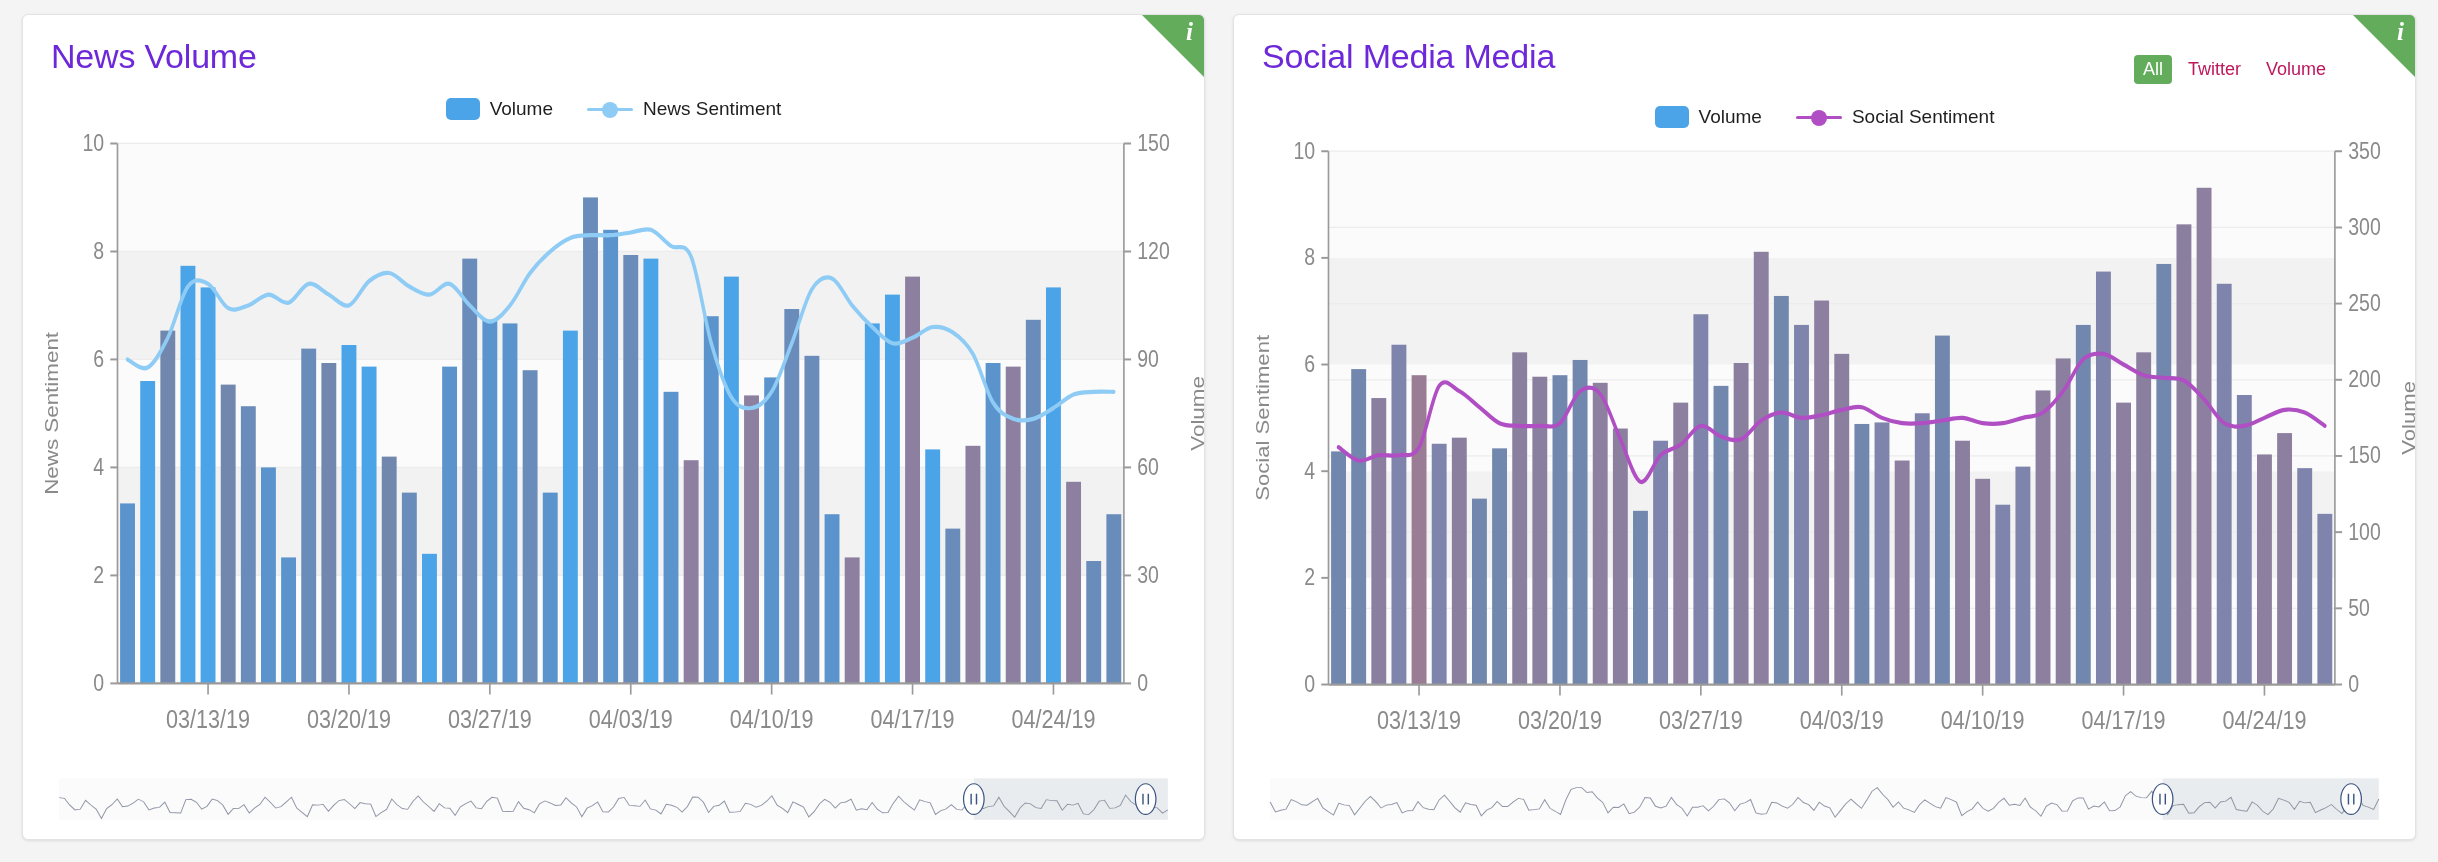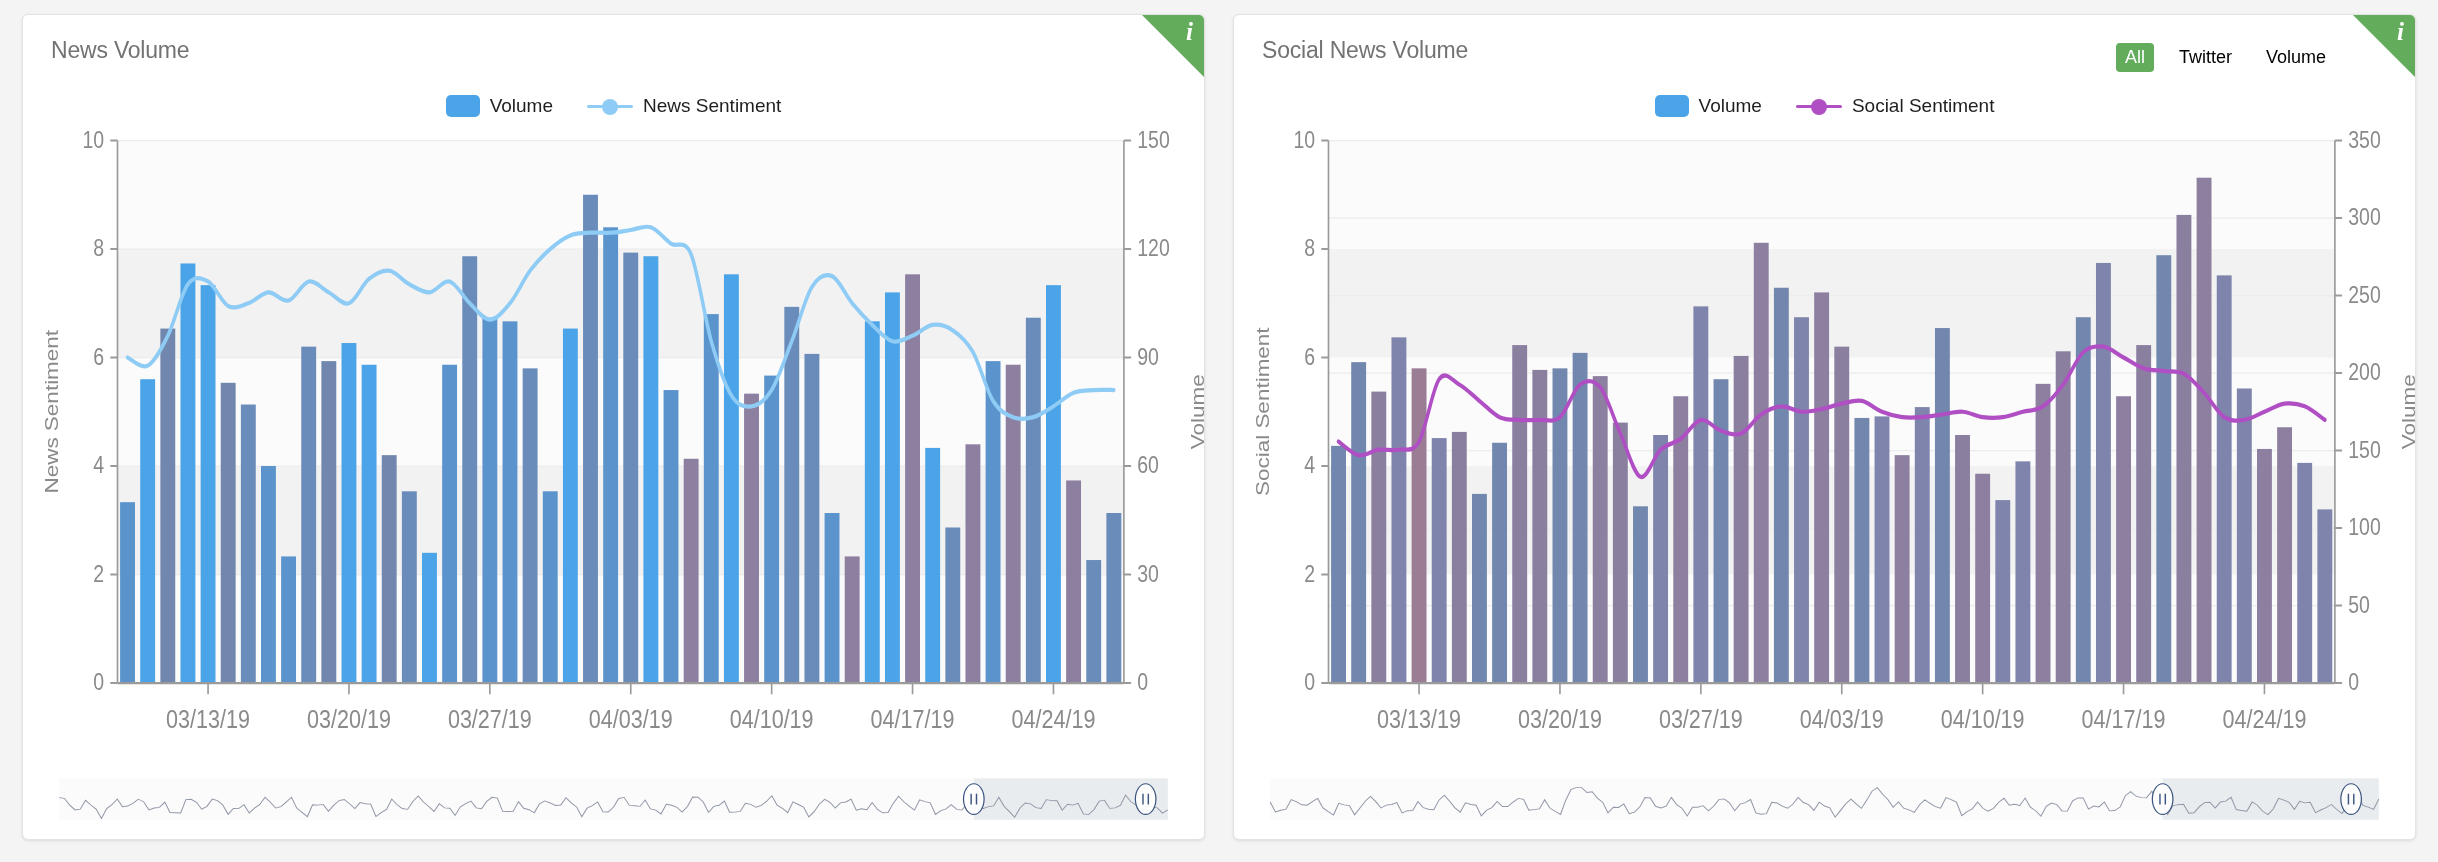--- a/index.html
+++ b/index.html
@@ -56,36 +56,36 @@
   }
   
   .card-head {
     display: flex;
     align-items: flex-start;
     justify-content: space-between;
     padding: 22px 28px 0 28px;
     min-height: 58px;
   }
   .card-title {
-    font-size: 23px;
+    font-size: 34px;
     font-weight: 400;
-    color: #737373;
+    color: #6d28d9;
     letter-spacing: -0.2px;
     white-space: nowrap;
   }
   .tabs {
     display: flex;
     align-items: center;
-    gap: 16px;
+    gap: 7px;
     margin-right: 52px;
-    margin-top: 6px;
+    margin-top: 18px;
   }
   .tab {
     font-size: 18px;
-    color: #000000;
+    color: #be185d;
     padding: 4px 9px;
     border-radius: 4px;
     cursor: pointer;
     white-space: nowrap;
   }
   .tab.active {
     background: #62ac5c;
     color: #ffffff;
   }
   
@@ -301,21 +301,21 @@
     </div>
   </div>
 
   <div class="card">
     <div class="ribbon">
       <div class="tri"></div>
       <div class="ichar">i</div>
     </div>
 
     <div class="card-head">
-      <div class="card-title">Social News Volume</div>
+      <div class="card-title">Social Media Media</div>
       <div class="tabs">
         <div class="tab active">All</div>
         <div class="tab">Twitter</div>
         <div class="tab">Volume</div>
       </div>
     </div>
 
     <div class="legend">
       <div class="legend-item">
         <div class="swatch-box" style="background:#4ba3e8"></div>

